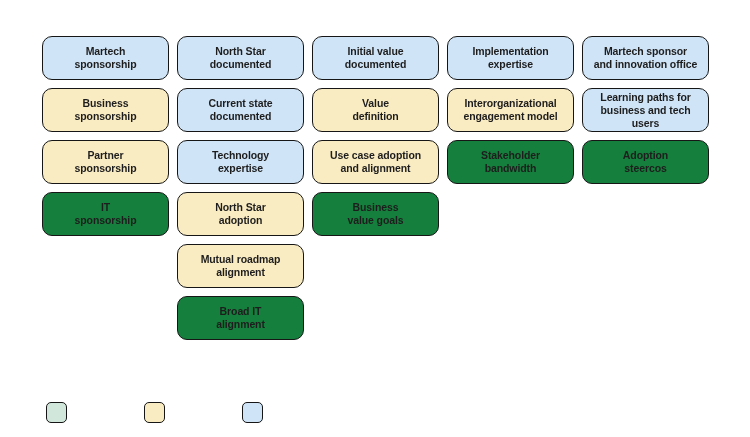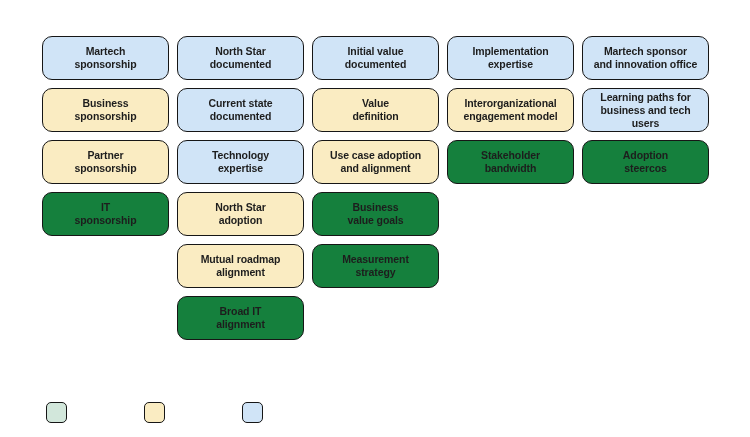--- a/index.html
+++ b/index.html
@@ -102,22 +102,20 @@
 
     <div class="column">
       <div class="box" data-color="blue">Initial value
 documented</div>
       <div class="box" data-color="yellow">Value
 definition</div>
       <div class="box" data-color="yellow">Use case adoption
 and alignment</div>
       <div class="box" data-color="green">Business
 value goals</div>
-      <div class="box" data-color="green">Measurement
-strategy</div>
     </div>
 
     <div class="column">
       <div class="box" data-color="blue">Implementation
 expertise</div>
       <div class="box" data-color="yellow">Interorganizational
 engagement model</div>
       <div class="box" data-color="green">Stakeholder
 bandwidth</div>
     </div>

